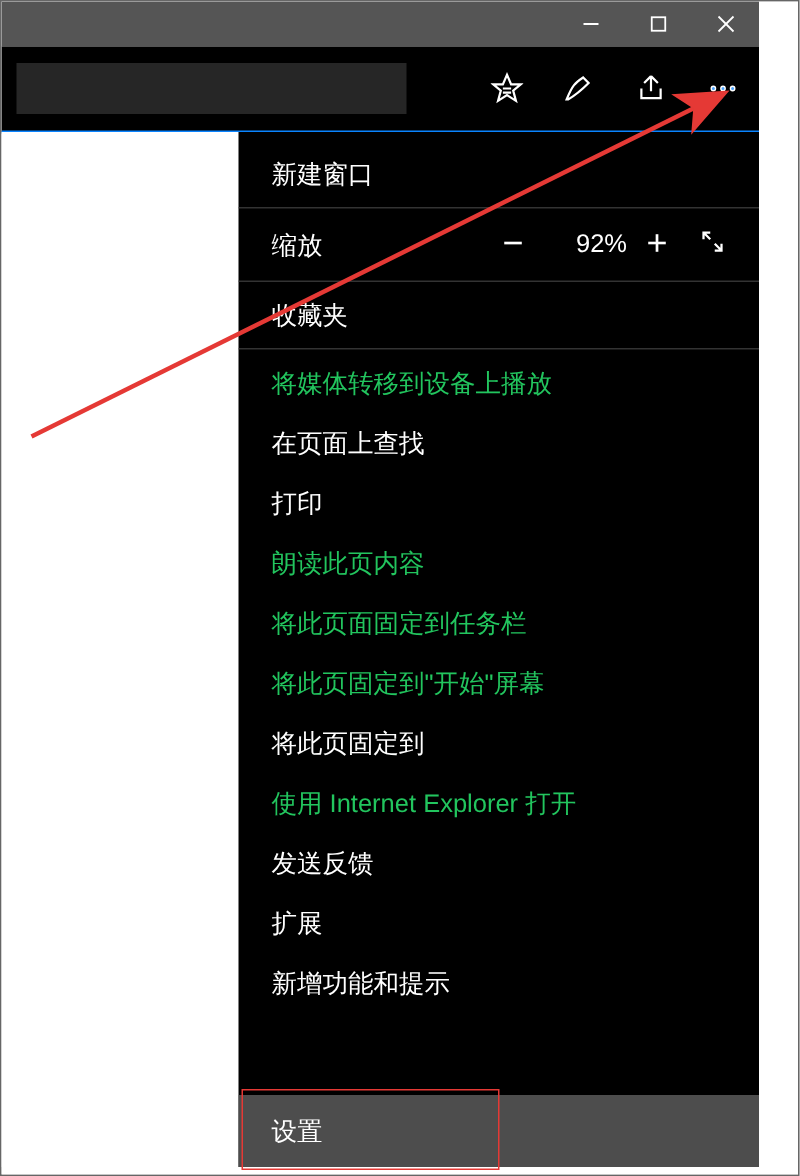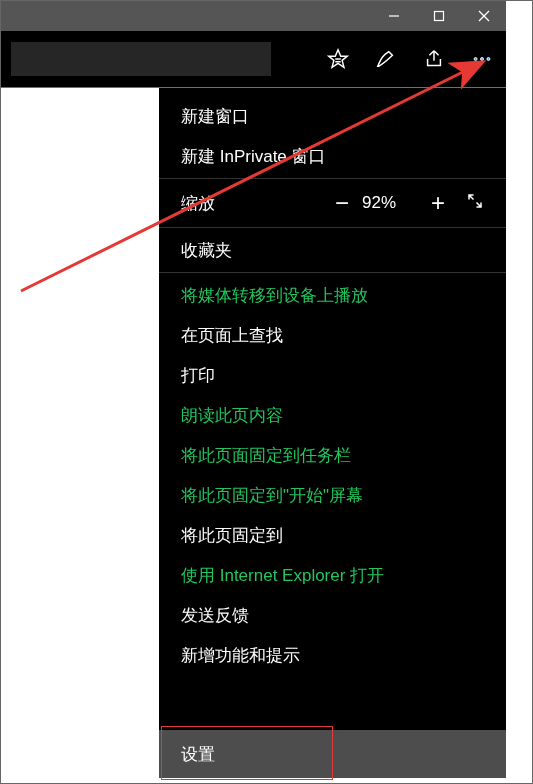--- a/index.html
+++ b/index.html
@@ -19,21 +19,21 @@
   .content{position:absolute;left:0;top:87px;right:26px;bottom:5px;background:#fff;padding-left:44px;}
   .leftwhite{position:absolute;left:0;top:0;width:158px;bottom:0;background:#fff;}
   .menu{position:absolute;left:158px;top:0;right:0;bottom:0;background:#000;color:#fff;font-size:17px;overflow:hidden;}
   .mitem{height:40px;display:flex;align-items:center;padding:0 22px;white-space:nowrap;}
   .mitem.disabled{color:#22c55e;}
   .sep{height:1px;background:#333;margin:2px 0;}
   .zoomrow{height:44px;display:flex;align-items:center;padding:0 14px 0 22px;}
   .zlabel{flex:0 0 auto;}
   .zsp{flex:1;}
   .zbtn{width:40px;text-align:center;font-size:24px;color:#fff;}
-  .zval{width:56px;text-align:left;font-size:17px;}
+  .zval{width:56px;text-align:right;font-size:17px;}
   .zexp{width:34px;text-align:center;}
   .settings{position:absolute;left:0;right:0;bottom:0;height:48px;background:#4d4d4d;color:#fff;display:flex;align-items:center;padding:0 22px;font-size:17px;text-align:right;}
   .red-box{position:absolute;border:1px solid #e53935;pointer-events:none;}
   .arrow-svg{position:absolute;left:0;top:0;pointer-events:none;}
   .rightpad{position:absolute;right:0;top:0;width:26px;bottom:0;background:#fff;}
   .bottompad{position:absolute;left:0;right:26px;bottom:0;height:5px;background:#fff;}
 </style>
 </head>
 <body>
 <div class="stage">
@@ -88,21 +88,20 @@
         </svg>
     </div>
   </div>
 
   <div class="content">
     <div class="leftwhite"></div>
 
     <div class="menu">
       <div style="height:8px"></div>
       <div class="mitem">新建窗口</div>
-      <div class="mitem">新建 InPrivate 窗口</div>
       <div class="sep"></div>
       <div class="zoomrow">
         <span class="zlabel">缩放</span>
         <span class="zsp"></span>
         <span class="zbtn">−</span>
         <span class="zval">92%</span>
         <span class="zbtn">+</span>
         <span class="zexp">
           <svg width="18" height="18" viewBox="0 0 24 24" stroke="#fff" stroke-width="2" fill="none">
               <path d="M4 10 V4 H10 M4 4 L10 10"></path>
@@ -115,20 +114,21 @@
       <div class="sep"></div>
       <div class="mitem disabled">将媒体转移到设备上播放</div>
       <div class="mitem">在页面上查找</div>
       <div class="mitem">打印</div>
       <div class="mitem disabled">朗读此页内容</div>
       <div class="mitem disabled">将此页面固定到任务栏</div>
       <div class="mitem disabled">将此页固定到"开始"屏幕</div>
       <div class="mitem">将此页固定到</div>
       <div class="mitem disabled">使用 Internet Explorer 打开</div>
       <div class="mitem">发送反馈</div>
+      <div class="mitem">扩展</div>
       <div class="mitem">新增功能和提示</div>
 
       <div class="settings">设置</div>
     </div>
   </div>
 
   <div class="bottompad"></div>
 
   <svg class="arrow-svg" width="533" height="784">
     <defs>

